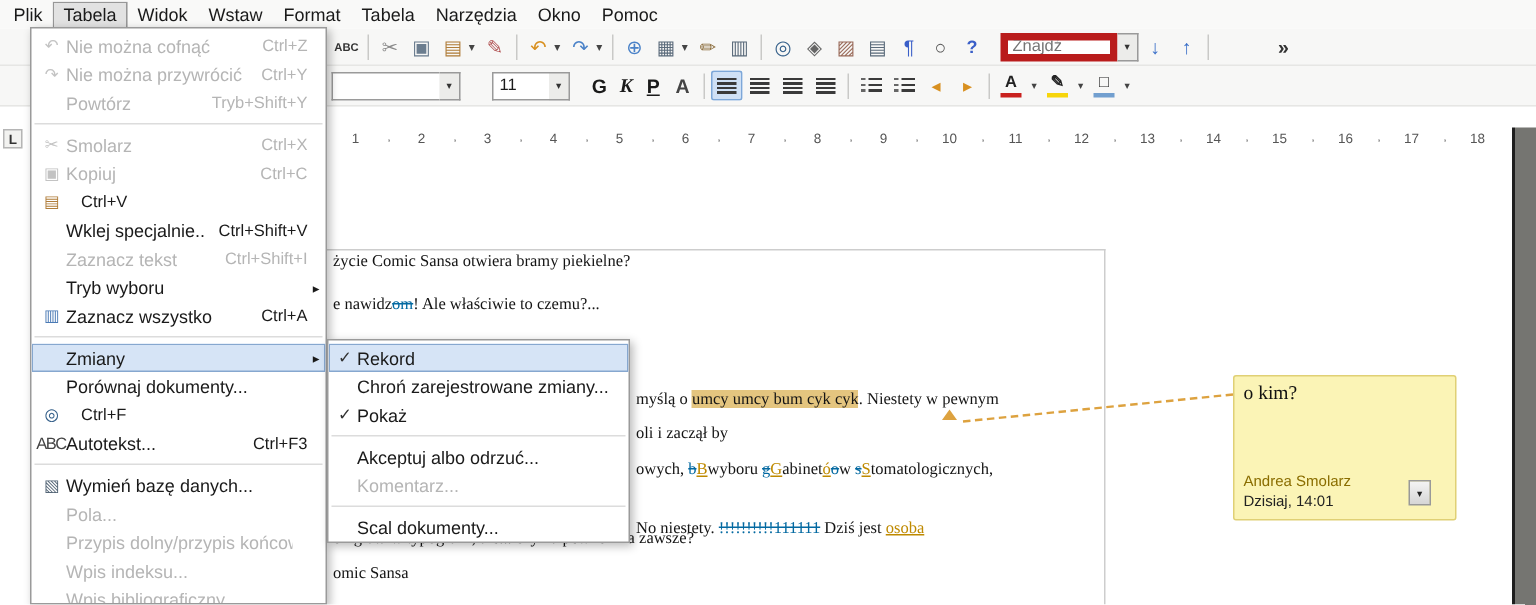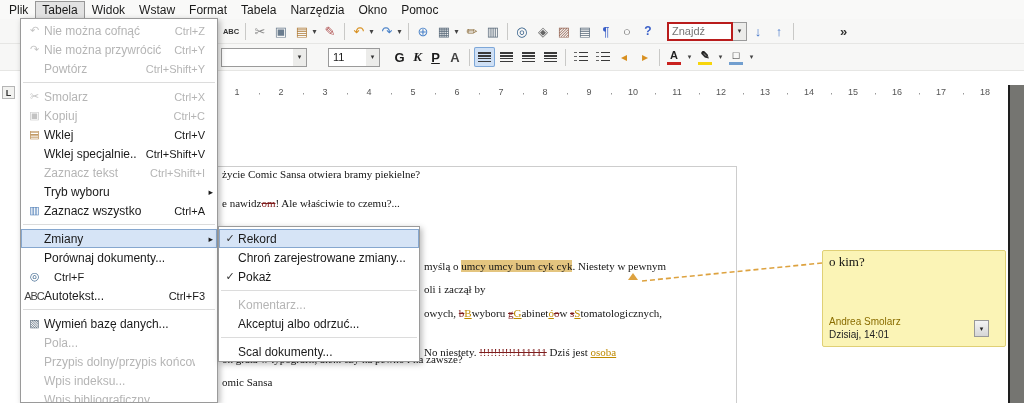--- a/index.html
+++ b/index.html
@@ -16,21 +16,21 @@
   .toolbar{position:absolute;left:0;width:1024px;background:#f7f7f6;display:flex;align-items:center;z-index:10;column-gap:1px}
   #toolbar1{top:19px;height:25px;border-bottom:1px solid #e6e6e4;padding-left:221px}
   #toolbar2{top:44px;height:27px;border-bottom:1px solid #e6e6e4;padding-left:221px}
   .tb-ic{width:20px;height:20px;display:flex;align-items:center;justify-content:center;font-size:13px;flex:none}
   .tb-ic.txt{font-size:7.5px;font-weight:bold;letter-spacing:0}
   .tb-ic.txt-lg{font-size:12px;font-weight:bold}
   .tb-ic.dd{width:9px;font-size:8px;margin-left:-3px}
   .tb-ic.sep{width:1px;height:17px;background:#c9c9c7;margin:0 3px}
   .blue{color:#3a6fc8;font-weight:bold}
   .find-box{display:flex;align-items:center;margin-left:8px;flex:none}
-  .find-input{width:66px;height:19px;border:2px solid #b91c1c;font-size:11px;padding:0 3px;font-family:"Liberation Sans",sans-serif}
+  .find-input{width:78px;height:19px;border:5px solid #b91c1c;font-size:11px;padding:0 3px;font-family:"Liberation Sans",sans-serif}
   .combo-dd{width:14px;height:19px;border:1px solid #9a9a9a;border-left:none;background:#ececea;
     display:flex;align-items:center;justify-content:center;font-size:7px;color:#333;flex:none}
   .tb-overflow{margin-left:42px;font-size:13px;color:#333;font-weight:bold}
   .combo{display:flex;align-items:center;height:19px;flex:none}
   .combo-val{height:19px;background:#fff;border:1px solid #9a9a9a;border-right:none;
     font-size:11px;display:flex;align-items:center;padding:0 4px}
   .w72{width:72px}.w38{width:38px}
   .fmt-btn{width:17px;height:19px;display:flex;align-items:center;justify-content:center;
     font-size:13px;font-weight:bold;flex:none}
   .fmt-btn.it{font-style:italic;font-family:"Liberation Serif",serif}
@@ -58,25 +58,25 @@
     font-size:9px;font-weight:bold;color:#333;display:flex;align-items:center;justify-content:center;z-index:6}
 
   
   .page{position:absolute;left:0;top:100px;width:1008px;height:303px;background:#fff}
   .page-edge{position:absolute;left:1008px;top:85px;width:2px;height:318px;background:#1e1e1e}
   .dark-strip{position:absolute;left:1010px;top:85px;width:14px;height:318px;background:#757571}
   .boundary{position:absolute;left:150px;top:166px;width:587px;height:237px;
     border-top:1px solid #cdcdcd;border-right:1px solid #cdcdcd;z-index:1}
   .dline{position:absolute;font-family:"Liberation Serif",serif;font-size:11px;color:#141414;white-space:pre;z-index:2}
   .hl{background:#e4c57f}
-  .del{color:#7f1d1d;text-decoration:line-through}
+  .del{color:#0369a1;text-decoration:line-through}
   .ins{color:#bf8a00;text-decoration:underline}
 
   
-  .comment{position:absolute;left:822px;top:250px;width:184px;height:97px;background:#fbf4b6;
+  .comment{position:absolute;left:822px;top:250px;width:149px;height:97px;background:#fbf4b6;
     border:1px solid #e0d075;border-radius:2px;padding:3px 6px;z-index:3}
   .comment-text{font-family:"Liberation Serif",serif;font-size:13px;color:#111}
   .comment-author{position:absolute;left:6px;bottom:19px;font-size:10px;color:#8a6d00}
   .comment-time{position:absolute;left:6px;bottom:6px;font-size:10px;color:#222}
   .comment-dd{position:absolute;right:16px;bottom:9px;width:15px;height:17px;
     background:linear-gradient(#f4f4f4,#d6d6d6);border:1px solid #999;
     display:flex;align-items:center;justify-content:center;font-size:7px;color:#222}
   .anchor-tri{position:absolute;left:628px;top:273px;width:0;height:0;z-index:2;
     border-left:5px solid transparent;border-right:5px solid transparent;border-bottom:7px solid #dda23f}
   .connector{position:absolute;left:0;top:0;z-index:2;pointer-events:none}
@@ -267,21 +267,21 @@
   </div>
     <div class="mi disabled">
     <span class="mi-ic">↷</span>
     <span class="mi-lb">Nie można przywrócić</span>
     <span class="mi-sc">Ctrl+Y</span>
     <span class="mi-ar"></span>
   </div>
     <div class="mi disabled">
     <span class="mi-ic"></span>
     <span class="mi-lb">Powtórz</span>
-    <span class="mi-sc">Ctrl+Shift+Y</span>
+    <span class="mi-sc">Tryb+Shift+Y</span>
     <span class="mi-ar"></span>
   </div>
     <div class="mi separator">
 
     <span class="mi-lb"></span>
 
   </div>
     <div class="mi disabled">
     <span class="mi-ic">✂</span>
     <span class="mi-lb">Smolarz</span>
@@ -289,21 +289,20 @@
     <span class="mi-ar"></span>
   </div>
     <div class="mi disabled">
     <span class="mi-ic">▣</span>
     <span class="mi-lb">Kopiuj</span>
     <span class="mi-sc">Ctrl+C</span>
     <span class="mi-ar"></span>
   </div>
     <div class="mi">
     <span class="mi-ic" style="color: rgb(176, 125, 58);">▤</span>
-    <span class="mi-lb">Wklej</span>
     <span class="mi-sc">Ctrl+V</span>
     <span class="mi-ar"></span>
   </div>
     <div class="mi">
     <span class="mi-ic"></span>
     <span class="mi-lb">Wklej specjalnie...</span>
     <span class="mi-sc">Ctrl+Shift+V</span>
     <span class="mi-ar"></span>
   </div>
     <div class="mi disabled">
@@ -399,28 +398,28 @@
     <span class="mi-lb">Chroń zarejestrowane zmiany...</span>
   </div>
     <div class="mi">
     <span class="mi-ck">✓</span>
     <span class="mi-lb">Pokaż</span>
   </div>
     <div class="mi separator">
 
     <span class="mi-lb"></span>
   </div>
+    <div class="mi">
+    <span class="mi-ck"></span>
+    <span class="mi-lb">Akceptuj albo odrzuć...</span>
+  </div>
     <div class="mi disabled">
     <span class="mi-ck"></span>
     <span class="mi-lb">Komentarz...</span>
   </div>
-    <div class="mi">
-    <span class="mi-ck"></span>
-    <span class="mi-lb">Akceptuj albo odrzuć...</span>
-  </div>
     <div class="mi separator">
 
     <span class="mi-lb"></span>
   </div>
     <div class="mi">
     <span class="mi-ck"></span>
     <span class="mi-lb">Scal dokumenty...</span>
   </div>
   </div>
 

